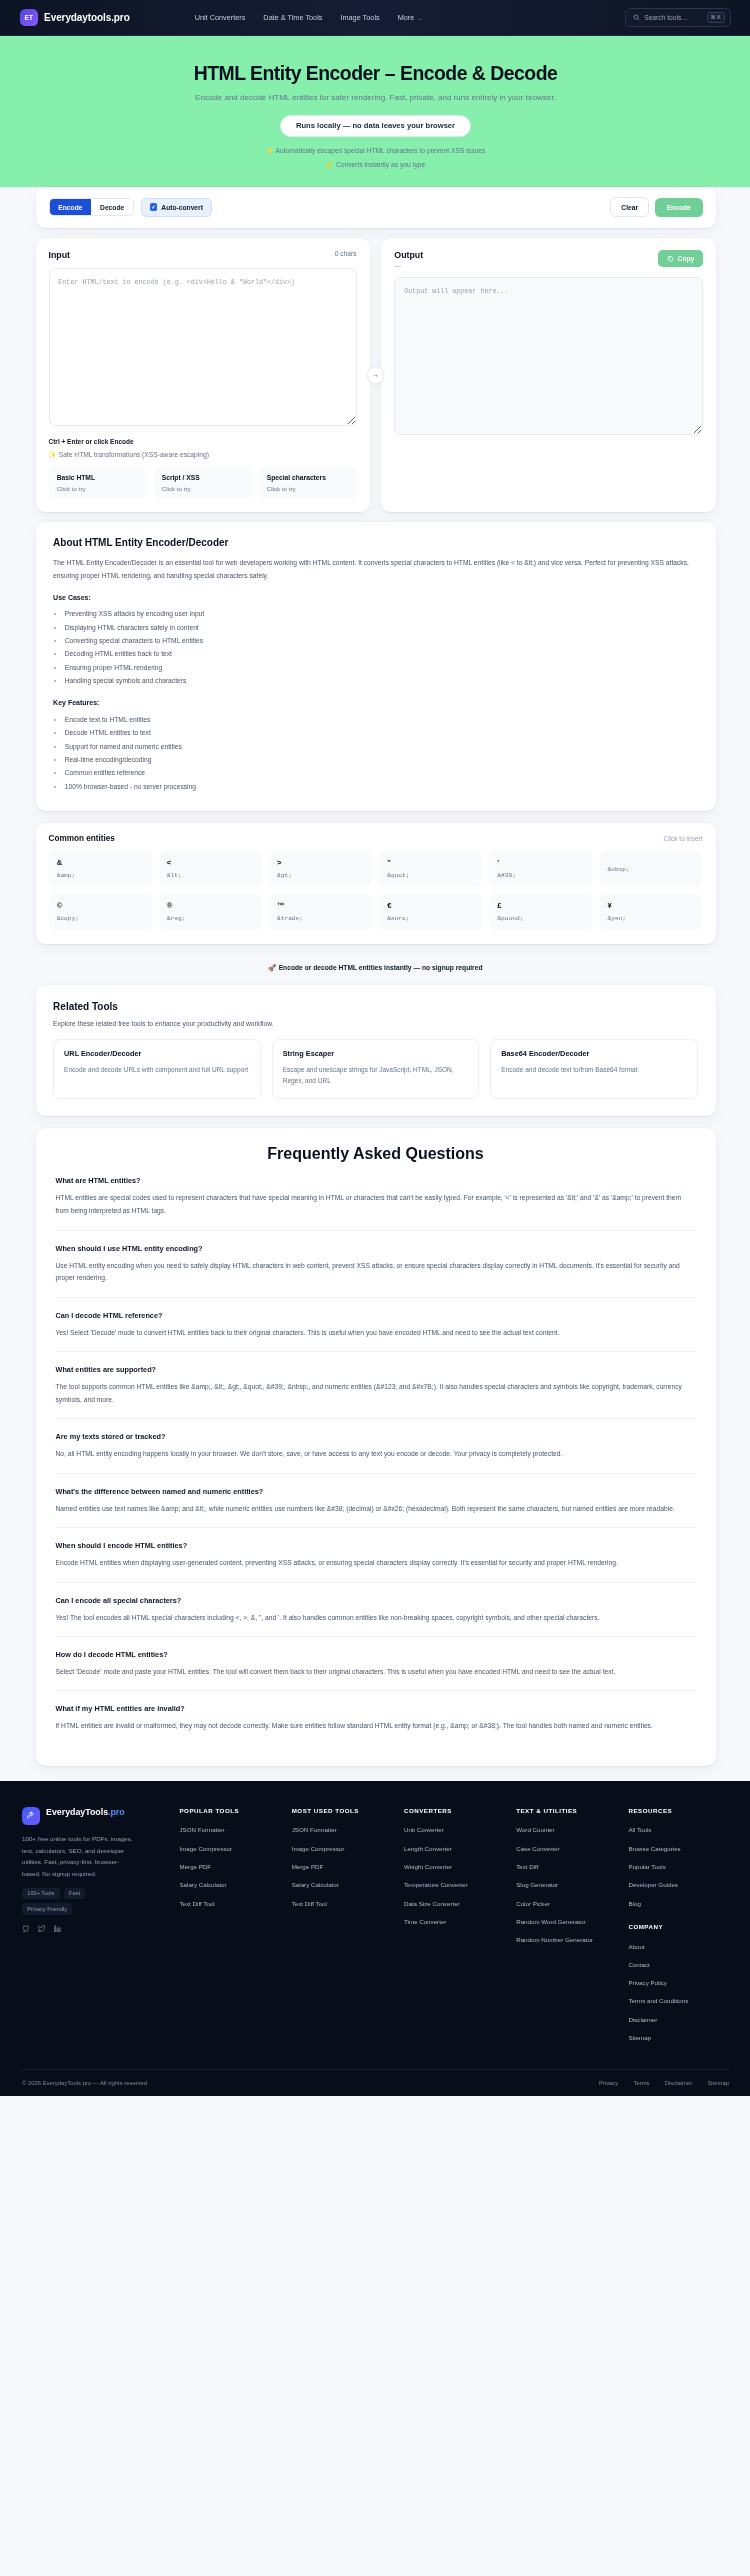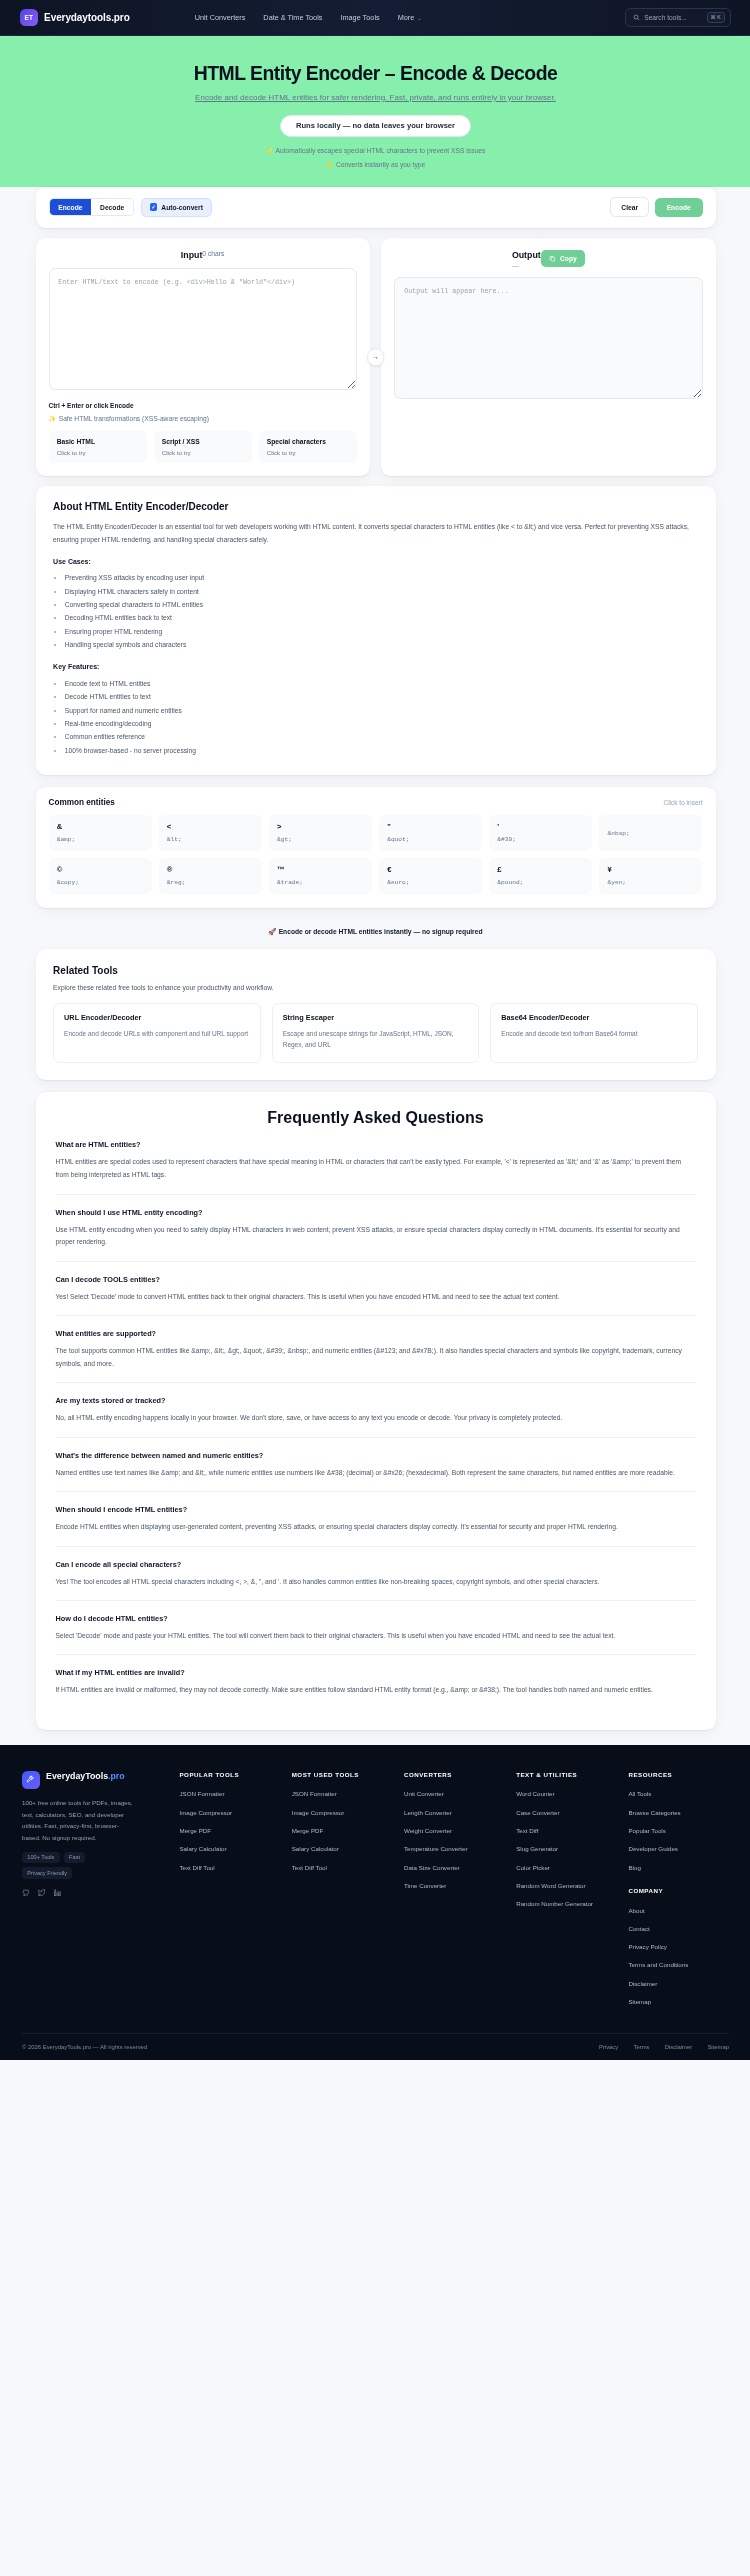--- a/index.html
+++ b/index.html
@@ -46,21 +46,21 @@
   .search-box .mag { color:#9aa4bb; font-size:7px; display:flex;}
   .search-ph { color: #99a2b6; font-size: 6.7px; flex: 1; }
   .kbd {
     border:0.6px solid #333e5c; border-radius:2.9px; color:#aab2c6;
     font-size:5.3px; padding:1.8px 2.9px; background:#161f33; line-height:1;
   }
 
   
   .hero { text-align: center; padding: 26px 0 17.6px; background: #86efac; }
   .hero h1 { font-size: 19.4px; letter-spacing: -0.5px; color: #0b1120; font-weight: bold; }
-  .hero .sub { margin-top: 7.6px; font-size: 8px; color: #64748b; text-decoration: underline; }
+  .hero .sub { margin-top: 7.6px; font-size: 8px; color: #64748b; }
   .pill {
     display: inline-block; margin-top: 13px;
     border: 0.6px solid #e2e8f0; border-radius: 586px;
     padding: 5.9px 15.2px; font-size: 7.6px; font-weight: bold; color: #1e293b;
     background: #fff;
   }
   .hero .feat { margin-top: 10px; font-size: 6.7px; color: #64748b; }
   .hero .feat + .feat { margin-top: 5.9px; }
 
   
@@ -98,26 +98,26 @@
     padding:5.3px 10px; cursor:pointer;
   }
   .btn-encode {
     font-family: inherit; font-size: 6.7px; font-weight: bold; color:#fff;
     background:#6fcf97; border:0; border-radius:5.3px; padding:5.9px 11.7px; cursor:pointer;
   }
 
   
   .io { display: flex; gap: 11.7px; position: relative; margin-bottom: 10.6px; }
   .panel { flex: 1; padding: 11.7px 13px 13px; }
-  .panel-head { display: flex; align-items: flex-start; justify-content: center; }
+  .panel-head { display: flex; align-items: flex-start; justify-content: space-between; }
   .panel-title { font-size: 8.8px; font-weight: bold; color: #0b1120; }
   .chars { font-size: 6.7px; color: #64748b; }
   .dash { font-size: 6.7px; color: #94a3b8; margin-top: 1.8px; display:block; }
   textarea, .fauxarea {
-    width: 100%; height: 122px; margin-top: 8.2px;
+    width: 100%; height: 158px; margin-top: 8.2px;
     border: 0.6px solid #e5e9f0; border-radius: 6.5px;
     font-family: "Liberation Mono", monospace; font-size: 6.7px;
     padding: 7.6px 8.8px; color: #334155; resize: vertical; outline: none;
     line-height: 1.55; background: #fff;
   }
   .fauxarea { background: #f8fafc; color: #9aa3b2; overflow:hidden; }
   textarea::placeholder { color: #9aa3b2; }
   .btn-copy {
     font-family: inherit; display:flex; align-items:center; gap:4.1px;
     background:#6fcf97; border:0; border-radius:4.7px; color:#fff;
@@ -434,21 +434,21 @@
     <h2>Frequently Asked Questions</h2>
     <div class="qa">
         <h4>What are HTML entities?</h4>
         <p>HTML entities are special codes used to represent characters that have special meaning in HTML or characters that can't be easily typed. For example, '&lt;' is represented as '&amp;lt;' and '&amp;' as '&amp;amp;' to prevent them from being interpreted as HTML tags.</p>
       </div>
     <div class="qa">
         <h4>When should I use HTML entity encoding?</h4>
         <p>Use HTML entity encoding when you need to safely display HTML characters in web content, prevent XSS attacks, or ensure special characters display correctly in HTML documents. It's essential for security and proper rendering.</p>
       </div>
     <div class="qa">
-        <h4>Can I decode TOOLS entities?</h4>
+        <h4>Can I decode HTML reference?</h4>
         <p>Yes! Select 'Decode' mode to convert HTML entities back to their original characters. This is useful when you have encoded HTML and need to see the actual text content.</p>
       </div>
     <div class="qa">
         <h4>What entities are supported?</h4>
         <p>The tool supports common HTML entities like &amp;amp;, &amp;lt;, &amp;gt;, &amp;quot;, &amp;#39;, &amp;nbsp;, and numeric entities (&amp;#123; and &amp;#x7B;). It also handles special characters and symbols like copyright, trademark, currency symbols, and more.</p>
       </div>
     <div class="qa">
         <h4>Are my texts stored or tracked?</h4>
         <p>No, all HTML entity encoding happens locally in your browser. We don't store, save, or have access to any text you encode or decode. Your privacy is completely protected.</p>
       </div>

